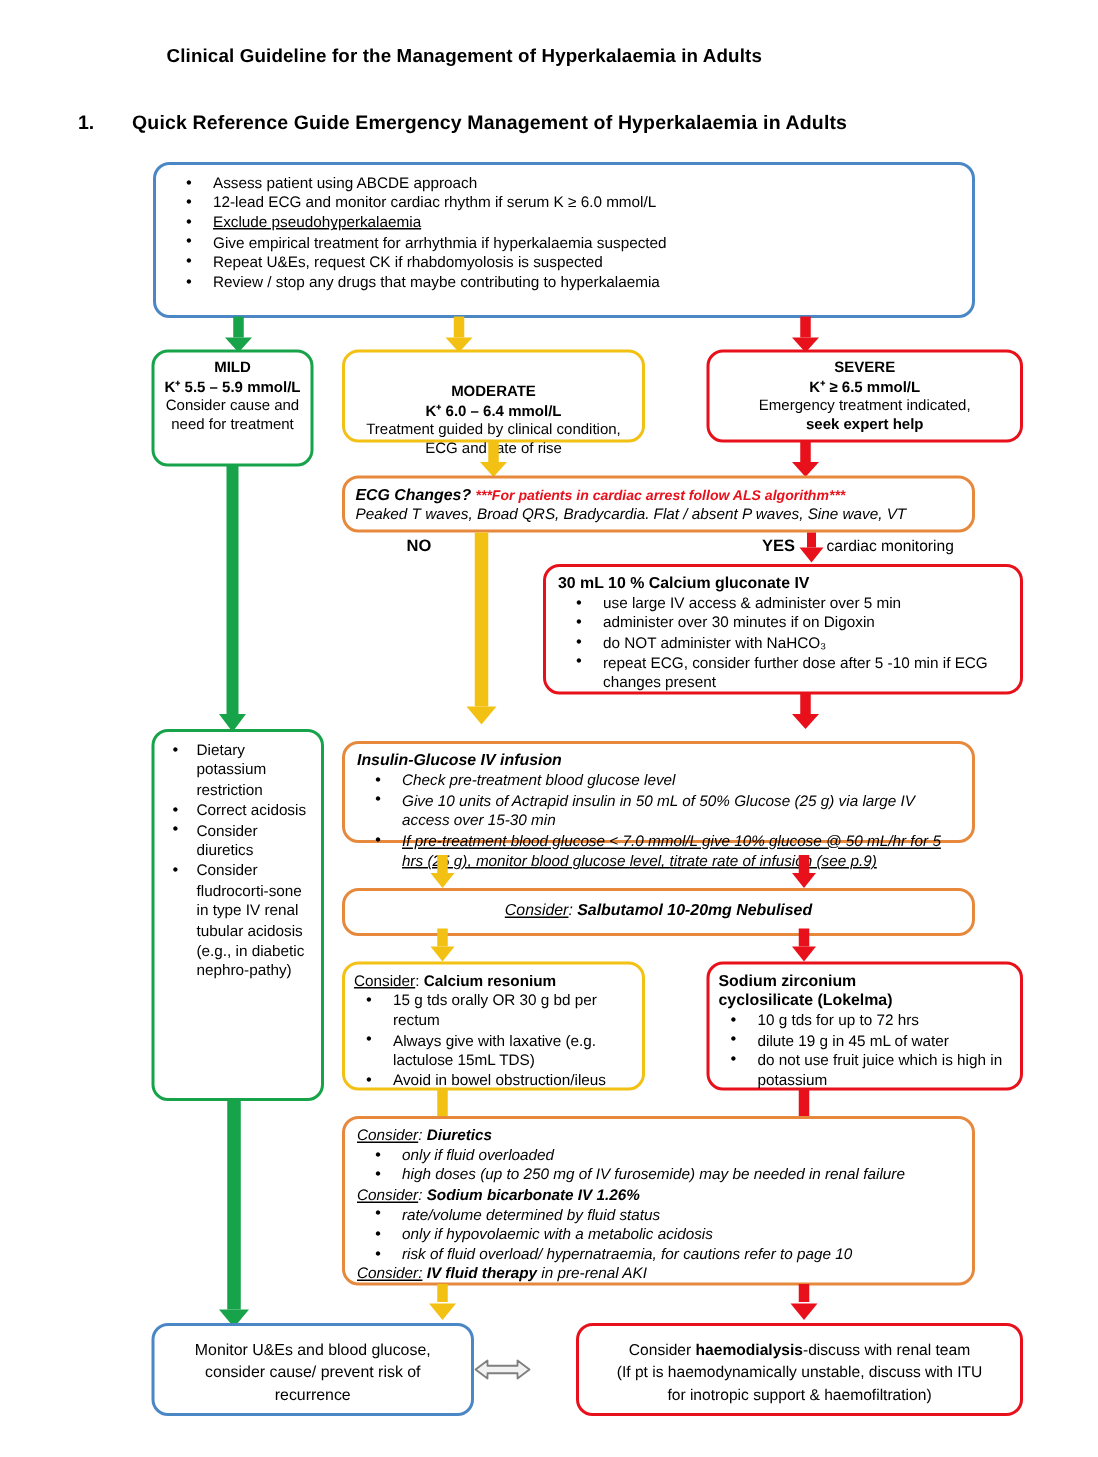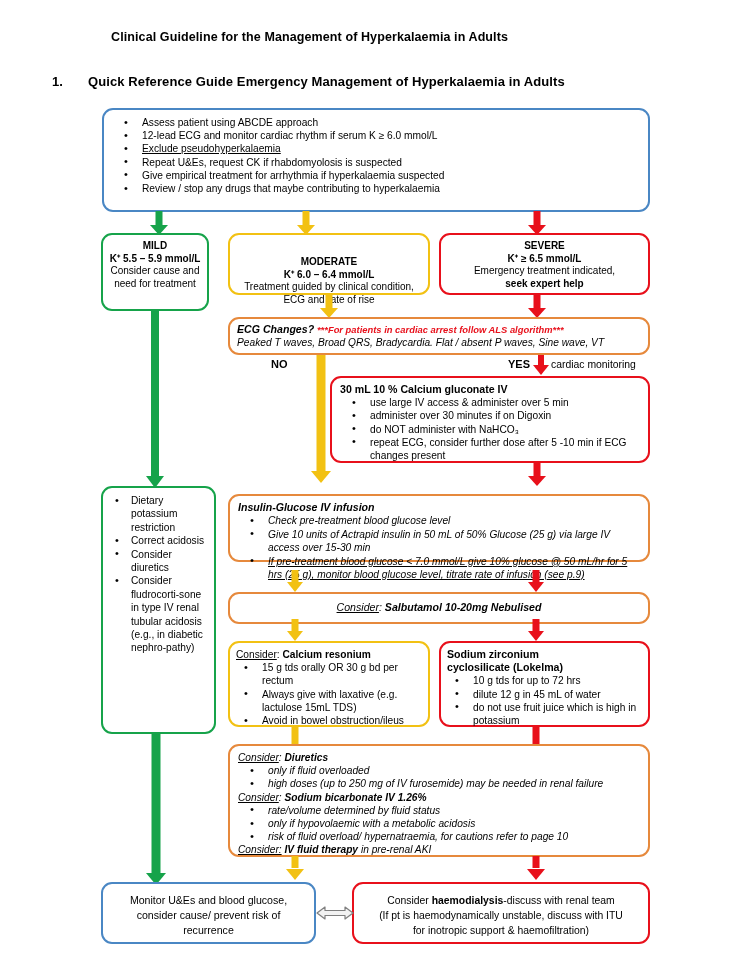--- a/index.html
+++ b/index.html
@@ -13,21 +13,21 @@
     position:absolute;top:30px;left:0;width:619px;text-align:center;
     font-size:12.5px;font-weight:bold;letter-spacing:.1px;
   }
   .sec-num{position:absolute;top:74px;left:52px;font-size:13px;font-weight:bold;}
   .sec-title{position:absolute;top:74px;left:88px;font-size:13px;font-weight:bold;letter-spacing:.1px;}
 
   .box{position:absolute;box-sizing:border-box;background:#fff;border-radius:11px;}
   .box.b-blue{border:2.2px solid #4a87c4;}
   .box.b-green{border:2.6px solid #16a34a;}
   .box.b-yellow{border:2.4px solid #f2c113;}
-  .box.b-red{border:2.6px solid #e8101b;}
+  .box.b-red{border:2.6px solid #e8101b;margin-left:32px;}
   .box.b-orange{border:2.2px solid #e6893c;font-style:italic;}
 
   .box-inner{padding:5px 8px;font-size:10.2px;line-height:13.2px;}
   .ctr{text-align:center;}
   .b{font-weight:bold;}
   .u{text-decoration:underline;}
   .red-txt{color:#e8101b;font-weight:bold;font-size:9.4px;}
   .hdr{font-weight:bold;font-size:10.6px;}
 
   ul.bl{margin:0;padding:0 0 0 20px;list-style:none;}
@@ -52,22 +52,22 @@
 <div class="doc-title">Clinical Guideline for the Management of Hyperkalaemia in Adults</div>
 <div class="sec-num">1.</div>
 <div class="sec-title">Quick Reference Guide Emergency Management of Hyperkalaemia in Adults</div>
 
 <div class="box b-blue" style="left:102px;top:108px;width:548px;height:104px;">
   <div class="box-inner" style="padding-top:6px;">
     <ul class="bl">
       <li><span>Assess patient using ABCDE approach</span></li>
       <li><span>12-lead ECG and monitor cardiac rhythm if serum K ≥ 6.0 mmol/L</span></li>
       <li><span class="u">Exclude pseudohyperkalaemia</span></li>
+      <li><span>Give empirical treatment for arrhythmia if hyperkalaemia suspected</span></li>
       <li><span>Repeat U&amp;Es, request CK if rhabdomyolosis is suspected</span></li>
-      <li><span>Give empirical treatment for arrhythmia if hyperkalaemia suspected</span></li>
       <li><span>Review / stop any drugs that maybe contributing to hyperkalaemia</span></li>
     </ul>
   </div>
 </div>
 
 <div class="conn" style="left:150px;top:211px;width:18px;height:24px;">
   <div class="stem" style="width:7px;height:14px;background:#16a34a;"></div>
   <div class="tip" style="border-left:9px solid transparent;border-right:9px solid transparent;border-top:10px solid #16a34a;"></div>
 </div>
 
@@ -224,21 +224,21 @@
     </ul>
   </div>
 </div>
 
 <div class="box b-red" style="left:439px;top:641px;width:211px;height:86px;">
   <div class="box-inner" style="padding:5px 6px;font-size:10.2px;line-height:13.2px;">
     <div class="hdr">Sodium zirconium</div>
     <div class="hdr">cyclosilicate (Lokelma)</div>
     <ul class="bl" style="padding-left:16px;">
       <li><span>10 g tds for up to 72 hrs</span></li>
-      <li><span>dilute 12 g in 45 mL of water</span></li>
+      <li><span>dilute 19 g in 45 mL of water</span></li>
       <li><span>do not use fruit juice which is high in potassium</span></li>
     </ul>
   </div>
 </div>
 
 <div class="box b-orange" style="left:228px;top:744px;width:422px;height:113px;">
   <div class="box-inner" style="padding:5px 8px;font-size:10.2px;line-height:13.2px;">
     <div>
       <span class="u">Consider</span><span>:&nbsp;</span><span class="b">Diuretics</span>
     </div>

